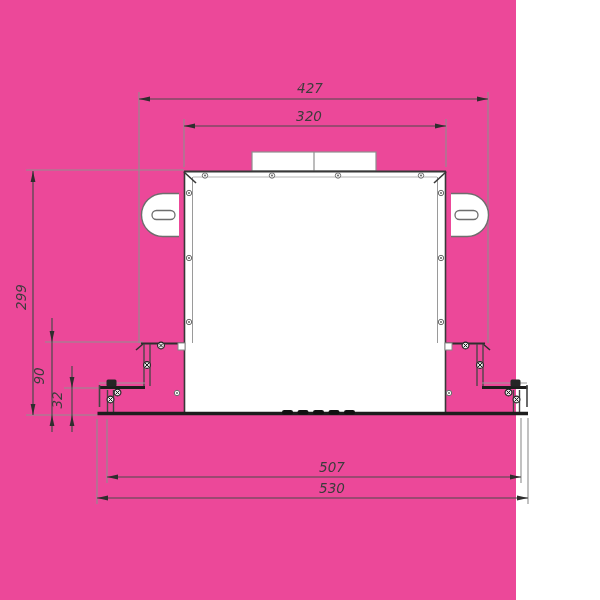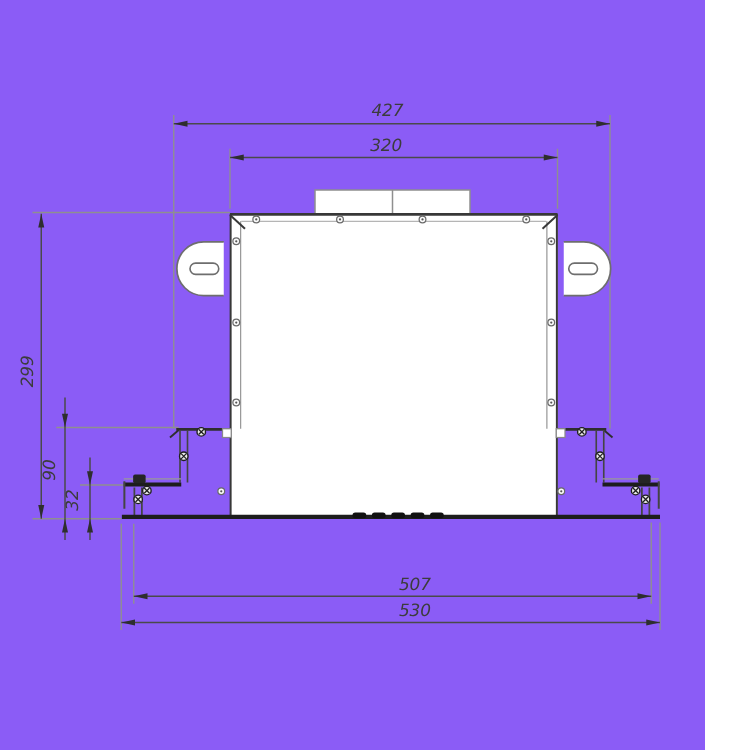--- a/index.html
+++ b/index.html
@@ -4,24 +4,24 @@
 <style>
   html, body {
     margin: 0;
     padding: 0;
     width: 600px;
     height: 600px;
     background: #ffffff;
     overflow: hidden;
   }
   .canvas {
-    width: 564px;
+    width: 516px;
     height: 600px;
     position: relative;
-    background: #8b5cf6;
+    background: #ec4899;
   }
   svg {
     display: block;
   }
   text.dim {
     font-family: "DejaVu Sans", "Liberation Sans", sans-serif;
     font-style: italic;
     font-size: 13.5px;
     fill: #3c3c3c;
     text-anchor: middle;

